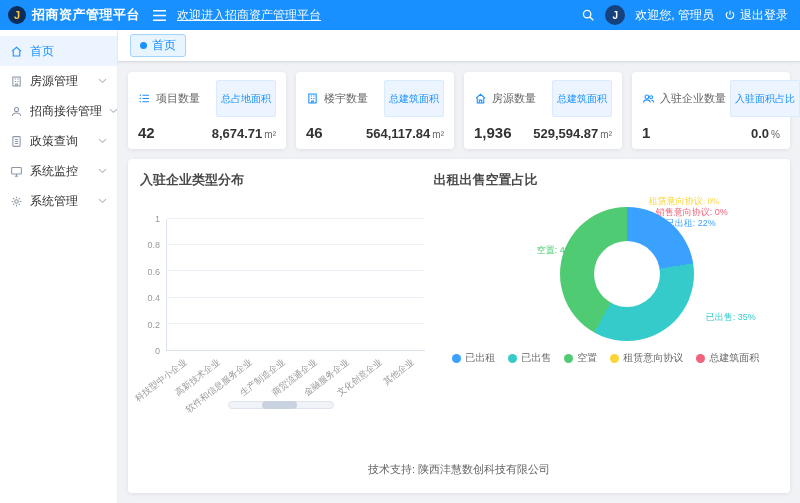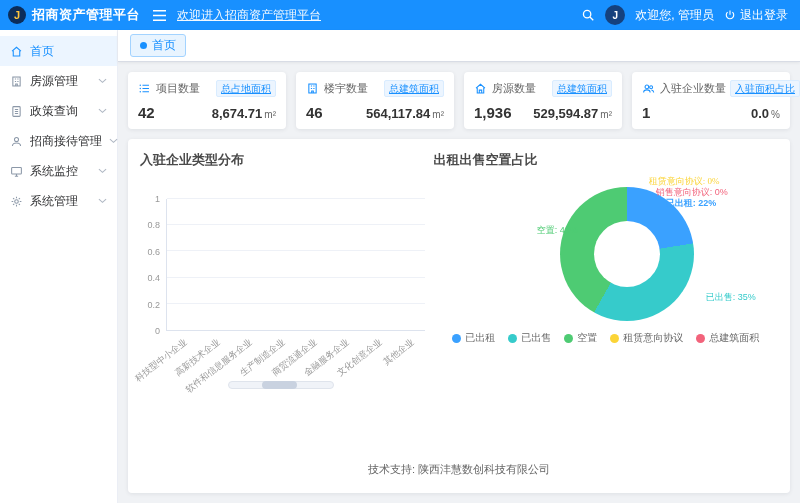--- a/index.html
+++ b/index.html
@@ -37,21 +37,21 @@
   .tab{display:inline-flex;align-items:center;gap:5px;height:23px;padding:0 9px;background:#e8f4ff;border:1px solid #a3d3ff;color:#1890ff;font-size:12px;border-radius:3px;cursor:pointer;}
   .tabdot{width:7px;height:7px;border-radius:50%;background:#1890ff;}
 
   
   .content{flex:1;padding:10px;display:flex;flex-direction:column;min-height:0;}
   .stats{display:flex;gap:10px;flex:none;}
   .stat-card{flex:1;background:#fff;border-radius:4px;box-shadow:0 1px 4px rgba(0,21,41,.08);padding:8px 10px;min-width:0;}
   .s-top{display:flex;justify-content:space-between;align-items:center;gap:4px;}
   .s-label{display:flex;align-items:center;gap:5px;color:#666;font-size:11px;white-space:nowrap;}
   .s-icon{display:inline-flex;color:#1890ff;}
-  .s-badge{background:#ecf5ff;border:1px solid #d9ecff;color:#1890ff;font-size:10px;line-height:15px;padding:0 4px;border-radius:2px;white-space:nowrap;text-decoration:underline;}
+  .s-badge{background:#ecf5ff;border:1px solid #d9ecff;color:#1890ff;font-size:10px;line-height:15px;padding:10px 4px;border-radius:2px;white-space:nowrap;}
   .s-bottom{display:flex;justify-content:space-between;align-items:baseline;margin-top:7px;}
   .s-value{font-size:15px;font-weight:bold;color:#333;}
   .s-sub{font-size:13px;font-weight:bold;color:#333;white-space:nowrap;}
   .s-sub .unit{font-size:10px;font-weight:normal;color:#666;font-style:normal;margin-left:2px;}
 
   
   .panel{background:#fff;border-radius:4px;box-shadow:0 1px 4px rgba(0,21,41,.08);margin-top:10px;flex:1;padding:12px;display:flex;flex-direction:column;min-height:0;}
   .charts{display:flex;flex:1;min-height:0;}
   .chart-bar{width:46%;position:relative;}
   .chart-pie{flex:1;position:relative;}
@@ -142,39 +142,39 @@
             <span class="mi-label">房源管理</span>
             <span class="mi-arrow">
               <svg viewBox="0 0 10 6" width="9" height="6" fill="none" stroke="currentColor" stroke-width="1.2">
                 <path d="M1 1l4 3.5L9 1"></path>
               </svg>
             </span>
           </div>
           <div class="menu-item">
             <span class="mi-icon">
               <svg viewBox="0 0 16 16" width="13" height="13" fill="none" stroke="currentColor" stroke-width="1.3">
+                <circle cx="8" cy="5.5" r="2.5"></circle>
+                <path d="M3 13.5c0-2.5 2.2-3.7 5-3.7s5 1.2 5 3.7"></path>
+              </svg>
+            </span>
+            <span class="mi-label">招商接待管理</span>
+            <span class="mi-arrow">
+              <svg viewBox="0 0 10 6" width="9" height="6" fill="none" stroke="currentColor" stroke-width="1.2">
+                <path d="M1 1l4 3.5L9 1"></path>
+              </svg>
+            </span>
+          </div>
+          <div class="menu-item">
+            <span class="mi-icon">
+              <svg viewBox="0 0 16 16" width="13" height="13" fill="none" stroke="currentColor" stroke-width="1.3">
                 <rect x="3.5" y="2" width="9" height="12" rx="1"></rect>
                 <path d="M6 5.5h4M6 8h4M6 10.5h4"></path>
               </svg>
             </span>
             <span class="mi-label">政策查询</span>
-            <span class="mi-arrow">
-              <svg viewBox="0 0 10 6" width="9" height="6" fill="none" stroke="currentColor" stroke-width="1.2">
-                <path d="M1 1l4 3.5L9 1"></path>
-              </svg>
-            </span>
-          </div>
-          <div class="menu-item">
-            <span class="mi-icon">
-              <svg viewBox="0 0 16 16" width="13" height="13" fill="none" stroke="currentColor" stroke-width="1.3">
-                <circle cx="8" cy="5.5" r="2.5"></circle>
-                <path d="M3 13.5c0-2.5 2.2-3.7 5-3.7s5 1.2 5 3.7"></path>
-              </svg>
-            </span>
-            <span class="mi-label">招商接待管理</span>
             <span class="mi-arrow">
               <svg viewBox="0 0 10 6" width="9" height="6" fill="none" stroke="currentColor" stroke-width="1.2">
                 <path d="M1 1l4 3.5L9 1"></path>
               </svg>
             </span>
           </div>
           <div class="menu-item">
             <span class="mi-icon">
               <svg viewBox="0 0 16 16" width="13" height="13" fill="none" stroke="currentColor" stroke-width="1.3">
                 <rect x="2" y="3" width="12" height="8" rx="1"></rect>
@@ -344,21 +344,21 @@
                 </div>
               </div>
             </section>
 
             <section class="chart chart-pie">
               <h3>出租出售空置占比</h3>
               <div class="donut-area">
                 <div class="donut" id="donut" style="background: conic-gradient(rgb(58, 161, 255) 0%, rgb(58, 161, 255) 22.449%, rgb(54, 203, 203) 22.449%, rgb(54, 203, 203) 58.1633%, rgb(78, 203, 115) 58.1633%, rgb(78, 203, 115) 100%);"></div>
                 <div class="callout co-a" style="color: rgb(251, 212, 55);">租赁意向协议: 0%</div>
                 <div class="callout co-b" style="color: rgb(242, 99, 123);">销售意向协议: 0%</div>
-                <div class="callout co-c" style="color: rgb(58, 161, 255); font-weight: bold;">已出租: 22%</div>
+                <div class="callout co-c" style="color: rgb(58, 161, 255);">已出租: 22%</div>
                 <div class="callout co-d" style="color: rgb(78, 203, 115);">空置: 41%</div>
                 <div class="callout co-e" style="color: rgb(54, 203, 203);">已出售: 35%</div>
               </div>
               <div class="legend" id="legend">
                   <span class="legend-item">
                     <span class="ldot" style="background: rgb(58, 161, 255);"></span>
                     <span>已出租</span>
                   </span>
                   <span class="legend-item">
                     <span class="ldot" style="background: rgb(54, 203, 203);"></span>

